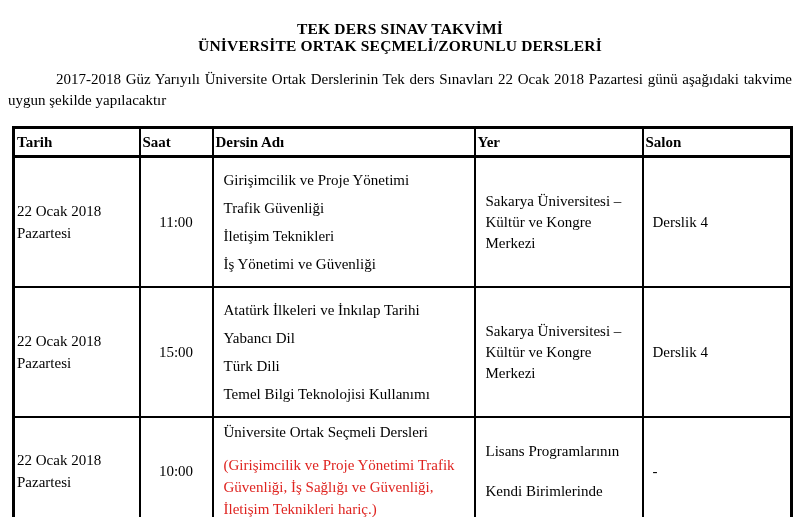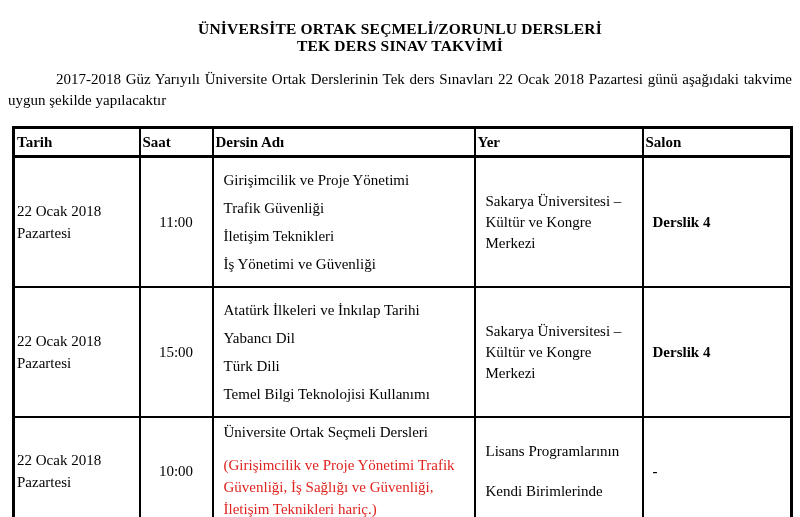--- a/index.html
+++ b/index.html
@@ -85,31 +85,30 @@
     color: #df2420;
   }
   .place-line {
     line-height: 21px;
   }
   .place-line.gap-after {
     margin-bottom: 19px;
   }
   .salon-cell {
     padding-left: 9px;
-    font-weight: bold;
   }
 </style>
 </head>
 <body>
 
 <div class="page">
 
   <div class="title-block">
+    <div>TEK DERS SINAV TAKVİMİ</div>
     <div>ÜNİVERSİTE ORTAK SEÇMELİ/ZORUNLU DERSLERİ</div>
-    <div>TEK DERS SINAV TAKVİMİ</div>
   </div>
 
   <p class="intro"><span>2017-2018 Güz Yarıyılı Üniversite Ortak Derslerinin Tek ders Sınavları </span><span class="bold-date">22 Ocak 2018 Pazartesi</span><span> günü aşağıdaki takvime uygun şekilde yapılacaktır</span></p>
 
   <table class="schedule">
     <colgroup>
       <col style="width:126px">
       <col style="width:73px">
       <col style="width:262px">
       <col style="width:168px">

